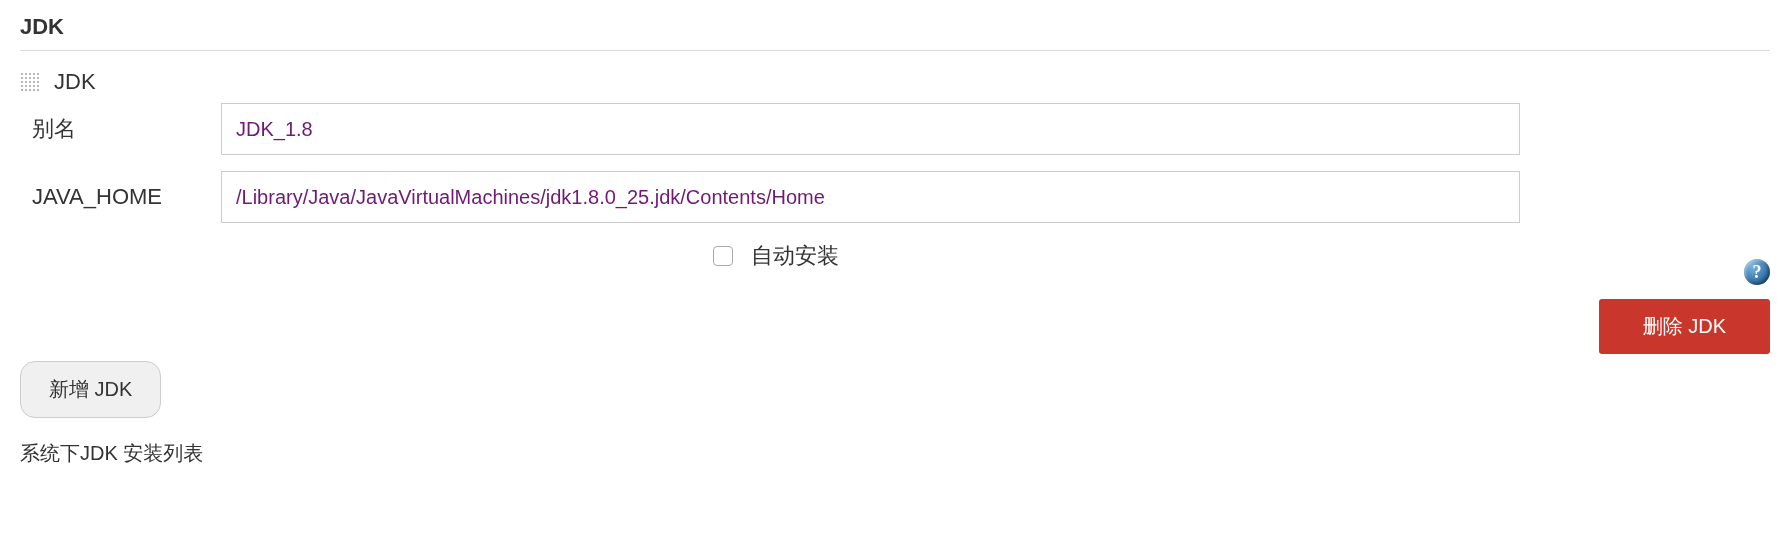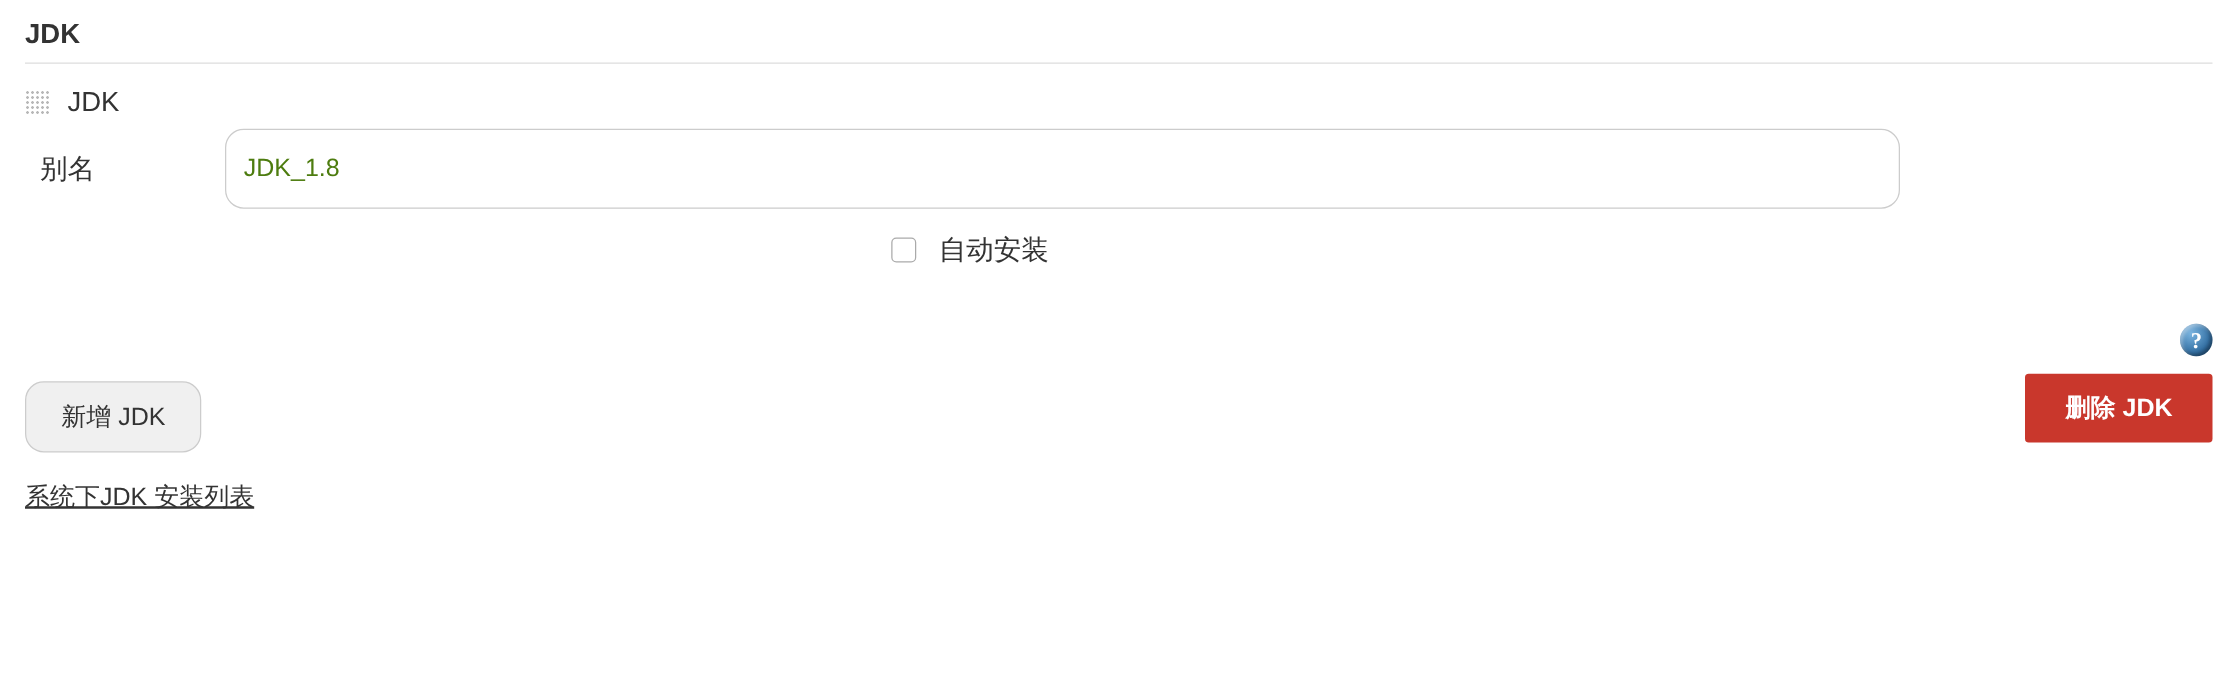--- a/index.html
+++ b/index.html
@@ -49,35 +49,36 @@
       margin-right: 14px;
       display: inline-block;
       background-image: radial-gradient(circle, #999 1px, transparent 1.2px);
       background-size: 4px 4px;
       opacity: 0.7;
     }
     .form-row {
       display: flex;
       align-items: center;
       margin-bottom: 16px;
+      gap: 41px;
     }
     .form-label {
       width: 160px;
       font-size: 22px;
       color: #333;
       padding-left: 12px;
     }
     .form-input {
       flex: 1;
-      height: 64px;
+      height: 52px;
       padding: 0 14px;
       font-size: 20px;
       border: 1px solid #ccc;
-      border-radius: 15px;
-      color: #4d7c0f;
+      border-radius: 0;
+      color: #701a75;
     }
     .checkbox-row {
       display: flex;
       align-items: center;
       padding-left: 12px;
       margin-top: 18px;
       margin-bottom: 20px;
       justify-content: center;
     }
     .checkbox {
@@ -109,43 +110,42 @@
       font-family: Georgia, serif;
       cursor: pointer;
     }
     .delete-btn {
       position: absolute;
       right: 0;
       top: 230px;
       background: #c9372c;
       color: #fff;
       border: none;
-      padding: 14px 32px;
+      padding: 14px 44px;
       font-size: 20px;
       border-radius: 3px;
       cursor: pointer;
-      font-weight: 700;
+      font-weight: 400;
     }
     .add-btn {
       background: #f0f0f0;
       border: 1px solid #ccc;
       padding: 14px 28px;
       font-size: 20px;
       border-radius: 15px;
       cursor: pointer;
       margin-left: 0;
       margin-top: 70px;
       color: #333;
       font-weight: 500;
     }
     .list-caption {
       font-size: 20px;
       color: #333;
       margin-top: 22px;
-      text-decoration: underline;
     }
     .watermark {
       position: absolute;
       right: -230px;
       bottom: -40px;
       font-size: 16px;
       color: #ddd;
       font-family: monospace;
     }
   </style>
@@ -161,20 +161,24 @@
     <div class="tool-header">
       <span class="drag-handle"></span>
       <span>JDK</span>
     </div>
 
     <div class="form-row">
       <div class="form-label">别名</div>
       <input type="text" class="form-input" value="JDK_1.8" style="">
     </div>
 
+    <div class="form-row">
+      <div class="form-label">JAVA_HOME</div>
+      <input type="text" class="form-input" value="/Library/Java/JavaVirtualMachines/jdk1.8.0_25.jdk/Contents/Home" style="">
+    </div>
 
     <div class="checkbox-row">
       <div class="checkbox"></div>
       <span class="checkbox-label">自动安装</span>
     </div>
 
     <div class="help-icon">?</div>
 
     <button class="delete-btn">删除 JDK</button>
 

